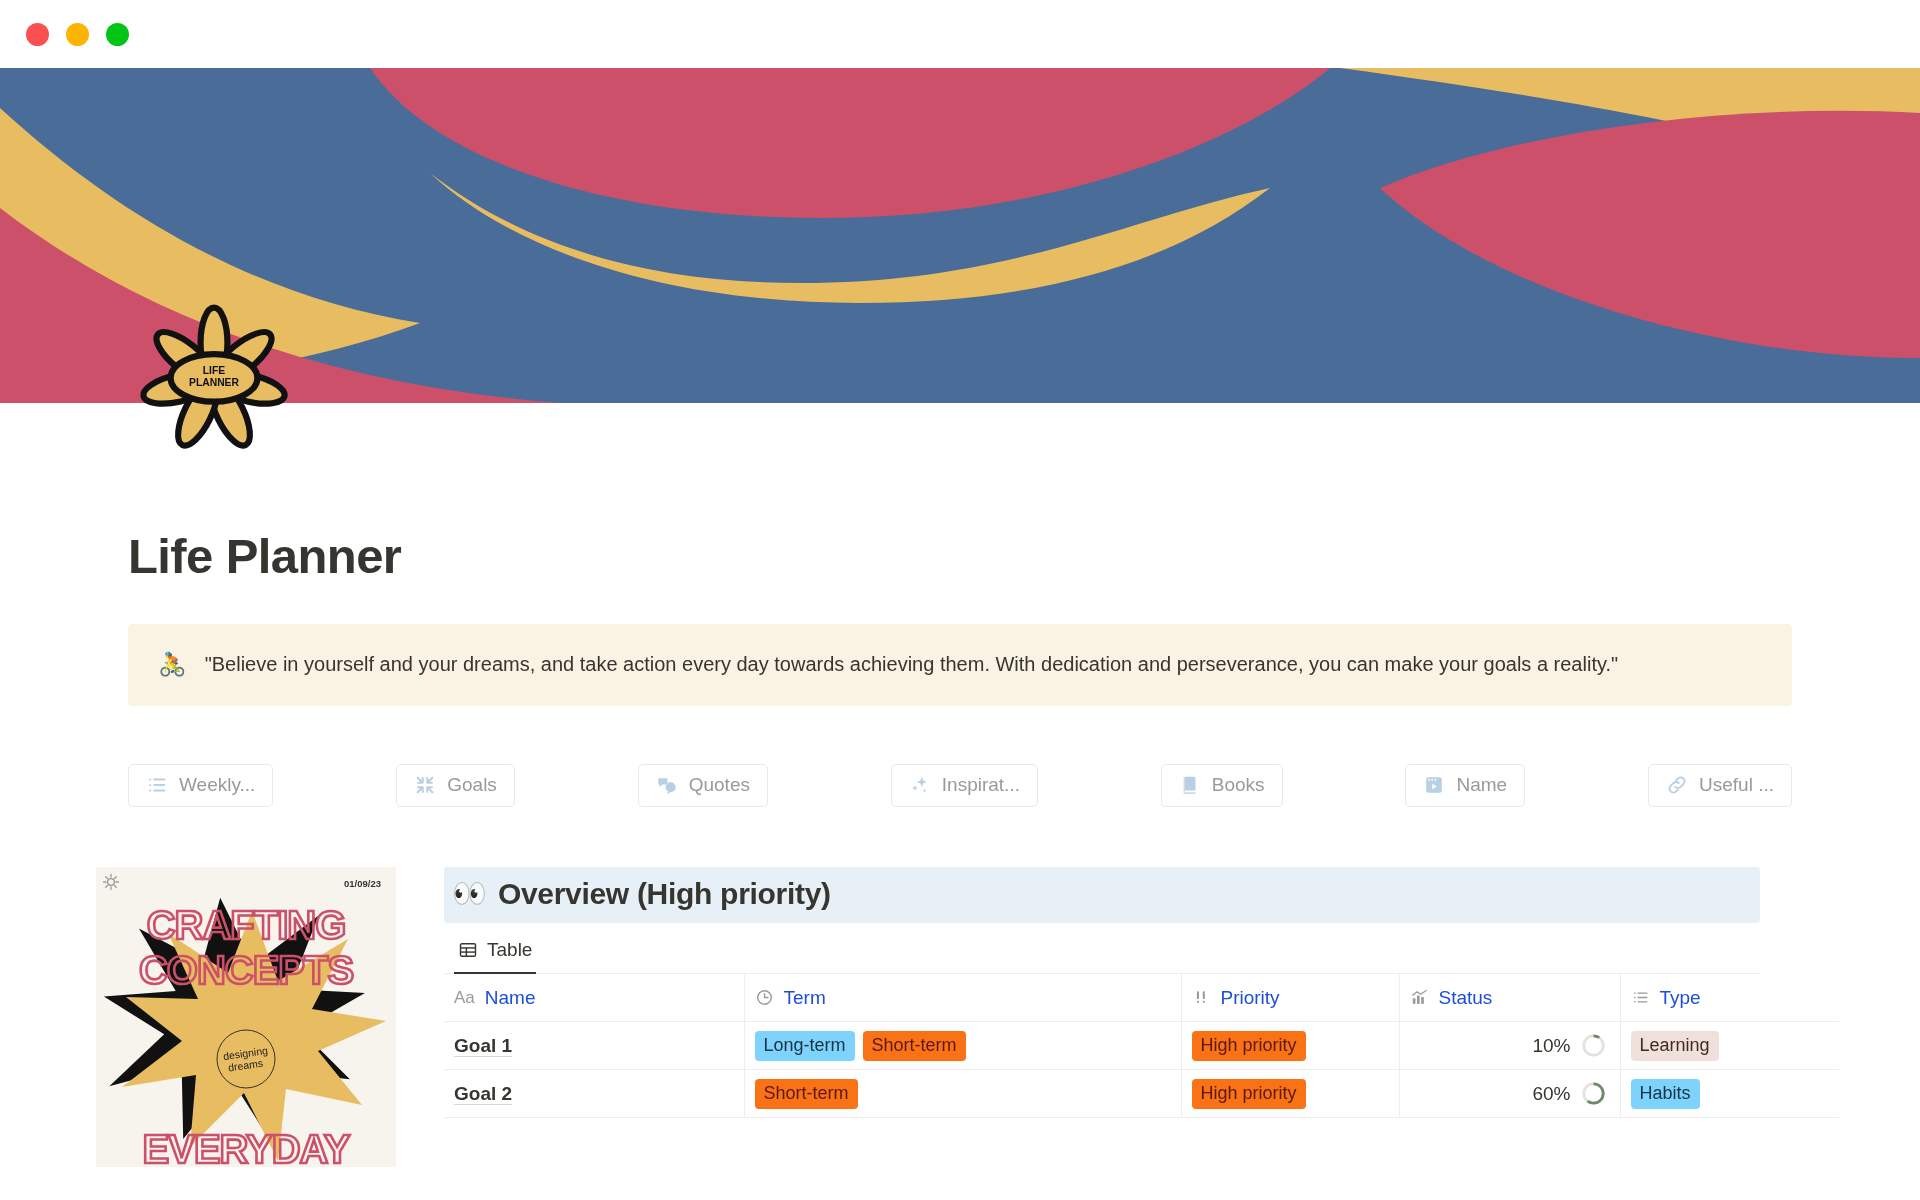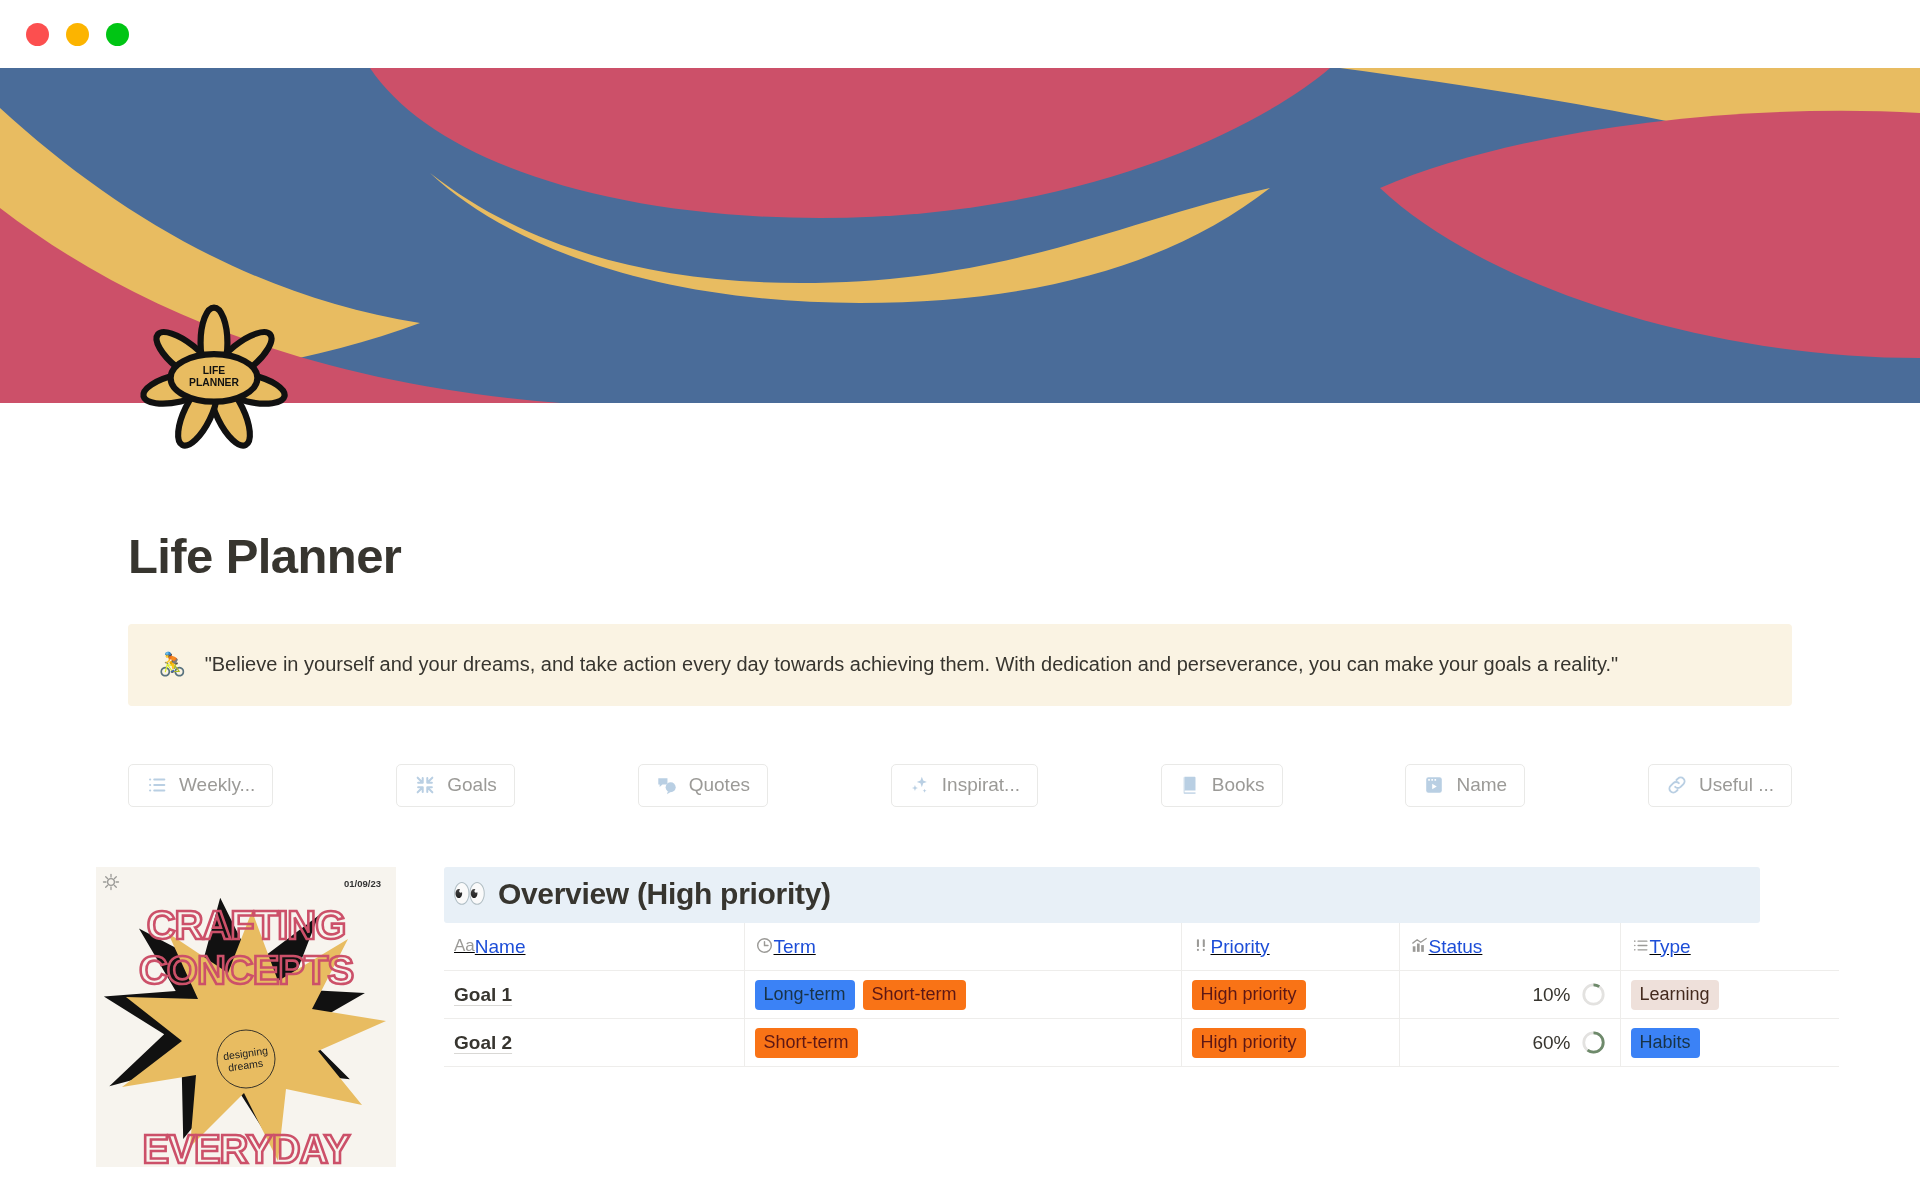--- a/index.html
+++ b/index.html
@@ -159,41 +159,41 @@
     border-right: 1px solid #eeedeb;
     border-bottom: 1px solid #eeedeb;
     text-align: left;
     padding: 0 10px;
     height: 48px;
     vertical-align: middle;
   }
   table.db th { font-weight: normal; }
   table.db th:last-child, table.db td:last-child { border-right: none; }
 
-  .th-inner { display: flex; align-items: flex-start; gap: 0; text-decoration: underline; }
+  .th-inner { display: flex; align-items: center; gap: 10px; }
   .th-icon { width: 19px; height: 19px; color: #9b9a97; flex: 0 0 19px; }
   .th-icon svg { width: 100%; height: 100%; display: block; }
   .th-aa { font-size: 17px; color: #9b9a97; font-weight: normal; }
   .th-label { font-size: 19px; color: #1d4ed8; }
 
   .cell-name {
     font-size: 19px; color: #37352f; font-weight: bold;
     text-decoration: underline; text-decoration-color: #d9d8d5;
     text-underline-offset: 4px;
     cursor: pointer;
   }
   .tags { display: flex; gap: 8px; align-items: center; }
   .tag {
     font-size: 18px;
     padding: 3px 9px 4px 9px;
     border-radius: 4px;
     white-space: nowrap;
     line-height: 1.25;
   }
-  .tag.blue   { background: #3b82f6; color: #183347; }
+  .tag.blue   { background: #7dd3fc; color: #183347; }
   .tag.pink   { background: #f97316; color: #5d1715; }
   .tag.brown  { background: #eee0da; color: #442a1e; }
 
   .status-cell { display: flex; align-items: center; justify-content: flex-end; gap: 10px; padding-right: 4px; }
   .pct { font-size: 19px; color: #37352f; }
   .ring { width: 25px; height: 25px; flex: 0 0 25px; }
   .ring svg { display: block; width: 100%; height: 100%; }
 </style>
 </head>
 <body>
@@ -374,20 +374,33 @@
       </svg>
     </div>
 
     <div class="dbwrap">
 
       <div class="db-title">
         <span class="db-title-emoji">👀</span>
         <span class="db-title-text">Overview (High priority)</span>
       </div>
 
+      <div class="db-tabs">
+        <div class="db-tab">
+          <span class="db-tab-icon">
+            <svg viewBox="0 0 24 24" fill="none" stroke="currentColor" stroke-width="1.7">
+              <rect x="3" y="4.5" width="18" height="15" rx="1.6"></rect>
+              <line x1="3" y1="9.5" x2="21" y2="9.5"></line>
+              <line x1="3" y1="14.5" x2="21" y2="14.5"></line>
+              <line x1="10" y1="9.5" x2="10" y2="19.5"></line>
+            </svg>
+          </span>
+          <span class="db-tab-label">Table</span>
+        </div>
+      </div>
 
       <table class="db">
         <colgroup>
           <col class="c-name">
             <col class="c-term">
             <col class="c-prio">
             <col class="c-stat">
             <col class="c-type">
         </colgroup>
         <thead>

